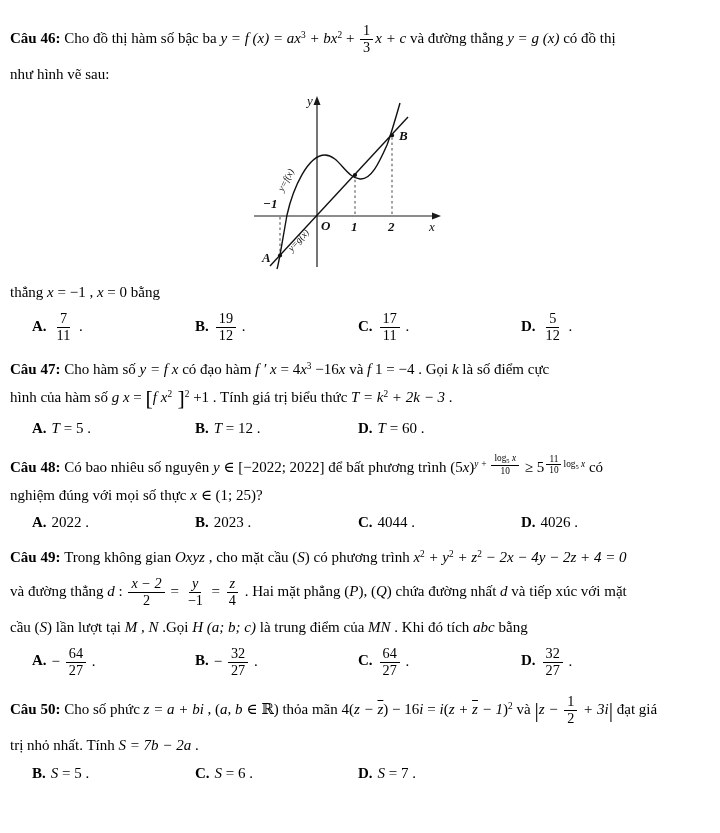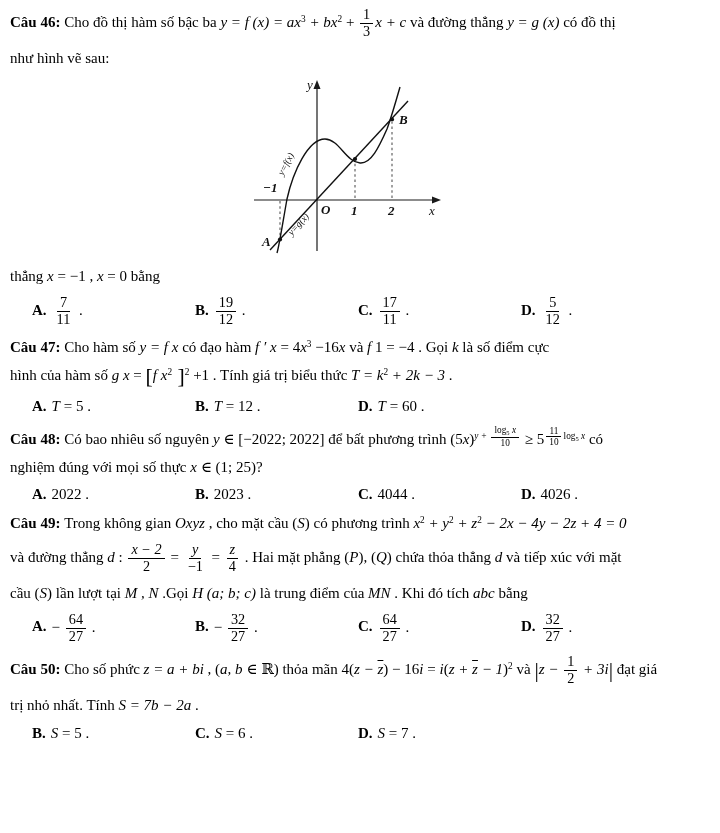--- a/index.html
+++ b/index.html
@@ -2,21 +2,21 @@
 <html><head>
 <meta charset="utf-8">
 <style>
   html,body{margin:0;padding:0;background:#fff;}
   .page{
     width:720px;height:833px;overflow:hidden;box-sizing:border-box;
     padding:7px 10px 0 10px;background:#ffffff;color:#000;
     font-family:"Liberation Serif","DejaVu Serif",serif;
     font-size:15px;line-height:1.25;
   }
-  section{margin:0 0 2px 0;}
+  section{margin:16px 0 2px 0;}
   .line{margin:0 0 9px 0;white-space:nowrap;}
   .tok-b{font-weight:bold;}
   .tok-i{font-style:italic;}
   .tok-ov{text-decoration:overline;}
   .tok-lg{font-size:1.45em;vertical-align:-0.12em;line-height:1;}
   .frac{
     display:inline-flex;flex-direction:column;align-items:center;
     vertical-align:middle;line-height:1.12;margin:0 2px;font-size:0.95em;
   }
   .frac .num{padding:0 3px;border-bottom:1px solid #000;}
@@ -137,21 +137,21 @@
         <div class="line"><span class="tok-b">Câu 49: </span><span>Trong không gian </span><span class="tok-i">Oxyz</span><span> , cho mặt cầu (</span><span class="tok-i">S</span><span>) có phương trình </span><span class="tok-i">x</span><sup class="sup">2</sup><span class="tok-i"> + y</span><sup class="sup">2</sup><span class="tok-i"> + z</span><sup class="sup">2</sup><span class="tok-i"> − 2x − 4y − 2z + 4 = 0</span></div>
         <div class="line"><span>và đường thẳng </span><span class="tok-i">d</span><span> : </span><span class="frac">
             <span class="num"><span class="tok-i">x − 2</span></span>
             <span class="den"><span>2</span></span>
           </span><span> = </span><span class="frac">
             <span class="num"><span class="tok-i">y</span></span>
             <span class="den"><span>−1</span></span>
           </span><span> = </span><span class="frac">
             <span class="num"><span class="tok-i">z</span></span>
             <span class="den"><span>4</span></span>
-          </span><span> . Hai mặt phẳng (</span><span class="tok-i">P</span><span>), (</span><span class="tok-i">Q</span><span>) chứa thỏa thẳng </span><span class="tok-i">d</span><span> và tiếp xúc với mặt</span></div>
+          </span><span> . Hai mặt phẳng (</span><span class="tok-i">P</span><span>), (</span><span class="tok-i">Q</span><span>) chứa đường nhất </span><span class="tok-i">d</span><span> và tiếp xúc với mặt</span></div>
         <div class="line"><span>cầu (</span><span class="tok-i">S</span><span>) lần lượt tại </span><span class="tok-i">M , N</span><span> .Gọi </span><span class="tok-i">H (a; b; c)</span><span> là trung điểm của </span><span class="tok-i">MN</span><span> . Khi đó tích </span><span class="tok-i">abc</span><span> bằng</span></div>
       </div>
     <div class="opts">
         <span class="opt"><span class="opt-label">A.</span><span>− </span><span class="frac">
             <span class="num"><span>64</span></span>
             <span class="den"><span>27</span></span>
           </span><span> .</span></span>
         <span class="opt"><span class="opt-label">B.</span><span>− </span><span class="frac">
             <span class="num"><span>32</span></span>
             <span class="den"><span>27</span></span>

